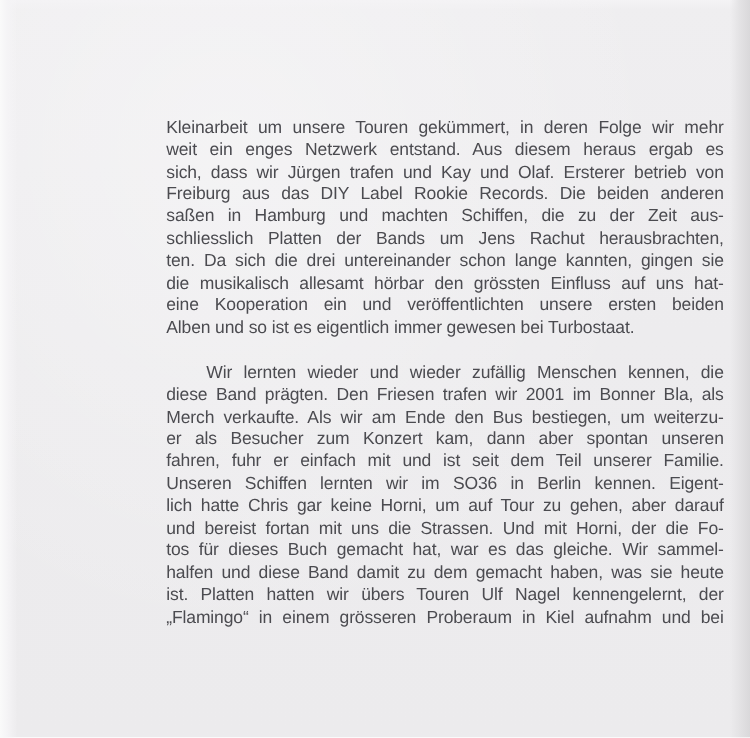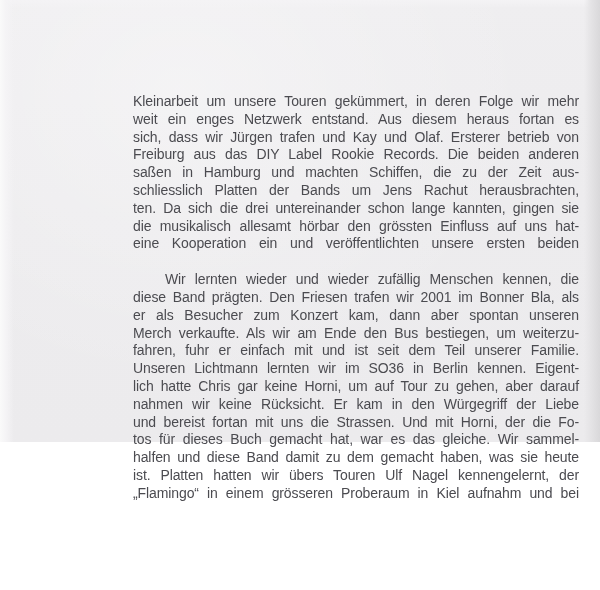--- a/index.html
+++ b/index.html
@@ -6,21 +6,21 @@
     margin: 0;
     padding: 0;
     width: 600px;
     height: 590px;
     overflow: hidden;
     background: #ffffff;
   }
   .scan {
     position: relative;
     width: 600px;
-    height: 442px;
+    height: 590px;
     background:
       radial-gradient(ellipse at 30% 20%, rgba(255,255,255,0.35), rgba(255,255,255,0) 60%),
       linear-gradient(180deg, #efeef0 0%, #edecee 45%, #ecebed 100%);
     font-family: "Liberation Sans", "DejaVu Sans", sans-serif;
   }
   .edge-left {
     position: absolute;
     left: 0; top: 0; bottom: 0;
     width: 14px;
     background: linear-gradient(90deg, #fafafa 0%, #f5f4f6 40%, rgba(245,244,246,0) 100%);
@@ -70,39 +70,39 @@
 
 <div class="scan">
   <div class="edge-top"></div>
   <div class="edge-left"></div>
   <div class="edge-right"></div>
 
   <div class="textblock">
 
     <p class="para">
       <span class="line">Kleinarbeit um unsere Touren gekümmert, in deren Folge wir mehr</span>
-      <span class="line">weit ein enges Netzwerk entstand. Aus diesem heraus fortan es</span>
+      <span class="line">weit ein enges Netzwerk entstand. Aus diesem heraus ergab es</span>
       <span class="line">sich, dass wir Jürgen trafen und Kay und Olaf. Ersterer betrieb von</span>
       <span class="line">Freiburg aus das DIY Label Rookie Records. Die beiden anderen</span>
       <span class="line">saßen in Hamburg und machten Schiffen, die zu der Zeit aus-</span>
       <span class="line">schliesslich Platten der Bands um Jens Rachut herausbrachten,</span>
       <span class="line">ten. Da sich die drei untereinander schon lange kannten, gingen sie</span>
       <span class="line">die musikalisch allesamt hörbar den grössten Einfluss auf uns hat-</span>
       <span class="line">eine Kooperation ein und veröffentlichten unsere ersten beiden</span>
+      <span class="line endline">Alben und so ist es eigentlich immer gewesen bei Turbostaat.</span>
     </p>
 
     <p class="para">
       <span class="line indent">Wir lernten wieder und wieder zufällig Menschen kennen, die</span>
       <span class="line">diese Band prägten. Den Friesen trafen wir 2001 im Bonner Bla, als</span>
+      <span class="line">Merch verkaufte. Als wir am Ende den Bus bestiegen, um weiterzu-</span>
       <span class="line">er als Besucher zum Konzert kam, dann aber spontan unseren</span>
-      <span class="line">Merch verkaufte. Als wir am Ende den Bus bestiegen, um weiterzu-</span>
       <span class="line">fahren, fuhr er einfach mit und ist seit dem Teil unserer Familie.</span>
-      <span class="line">Unseren Lichtmann lernten wir im SO36 in Berlin kennen. Eigent-</span>
+      <span class="line">Unseren Schiffen lernten wir im SO36 in Berlin kennen. Eigent-</span>
       <span class="line">lich hatte Chris gar keine Horni, um auf Tour zu gehen, aber darauf</span>
-      <span class="line">nahmen wir keine Rücksicht. Er kam in den Würgegriff der Liebe</span>
       <span class="line">und bereist fortan mit uns die Strassen. Und mit Horni, der die Fo-</span>
       <span class="line">tos für dieses Buch gemacht hat, war es das gleiche. Wir sammel-</span>
       <span class="line">halfen und diese Band damit zu dem gemacht haben, was sie heute</span>
       <span class="line">ist. Platten hatten wir übers Touren Ulf Nagel kennengelernt, der</span>
       <span class="line">„Flamingo“ in einem grösseren Proberaum in Kiel aufnahm und bei</span>
     </p>
 
   </div>
 </div>
 

